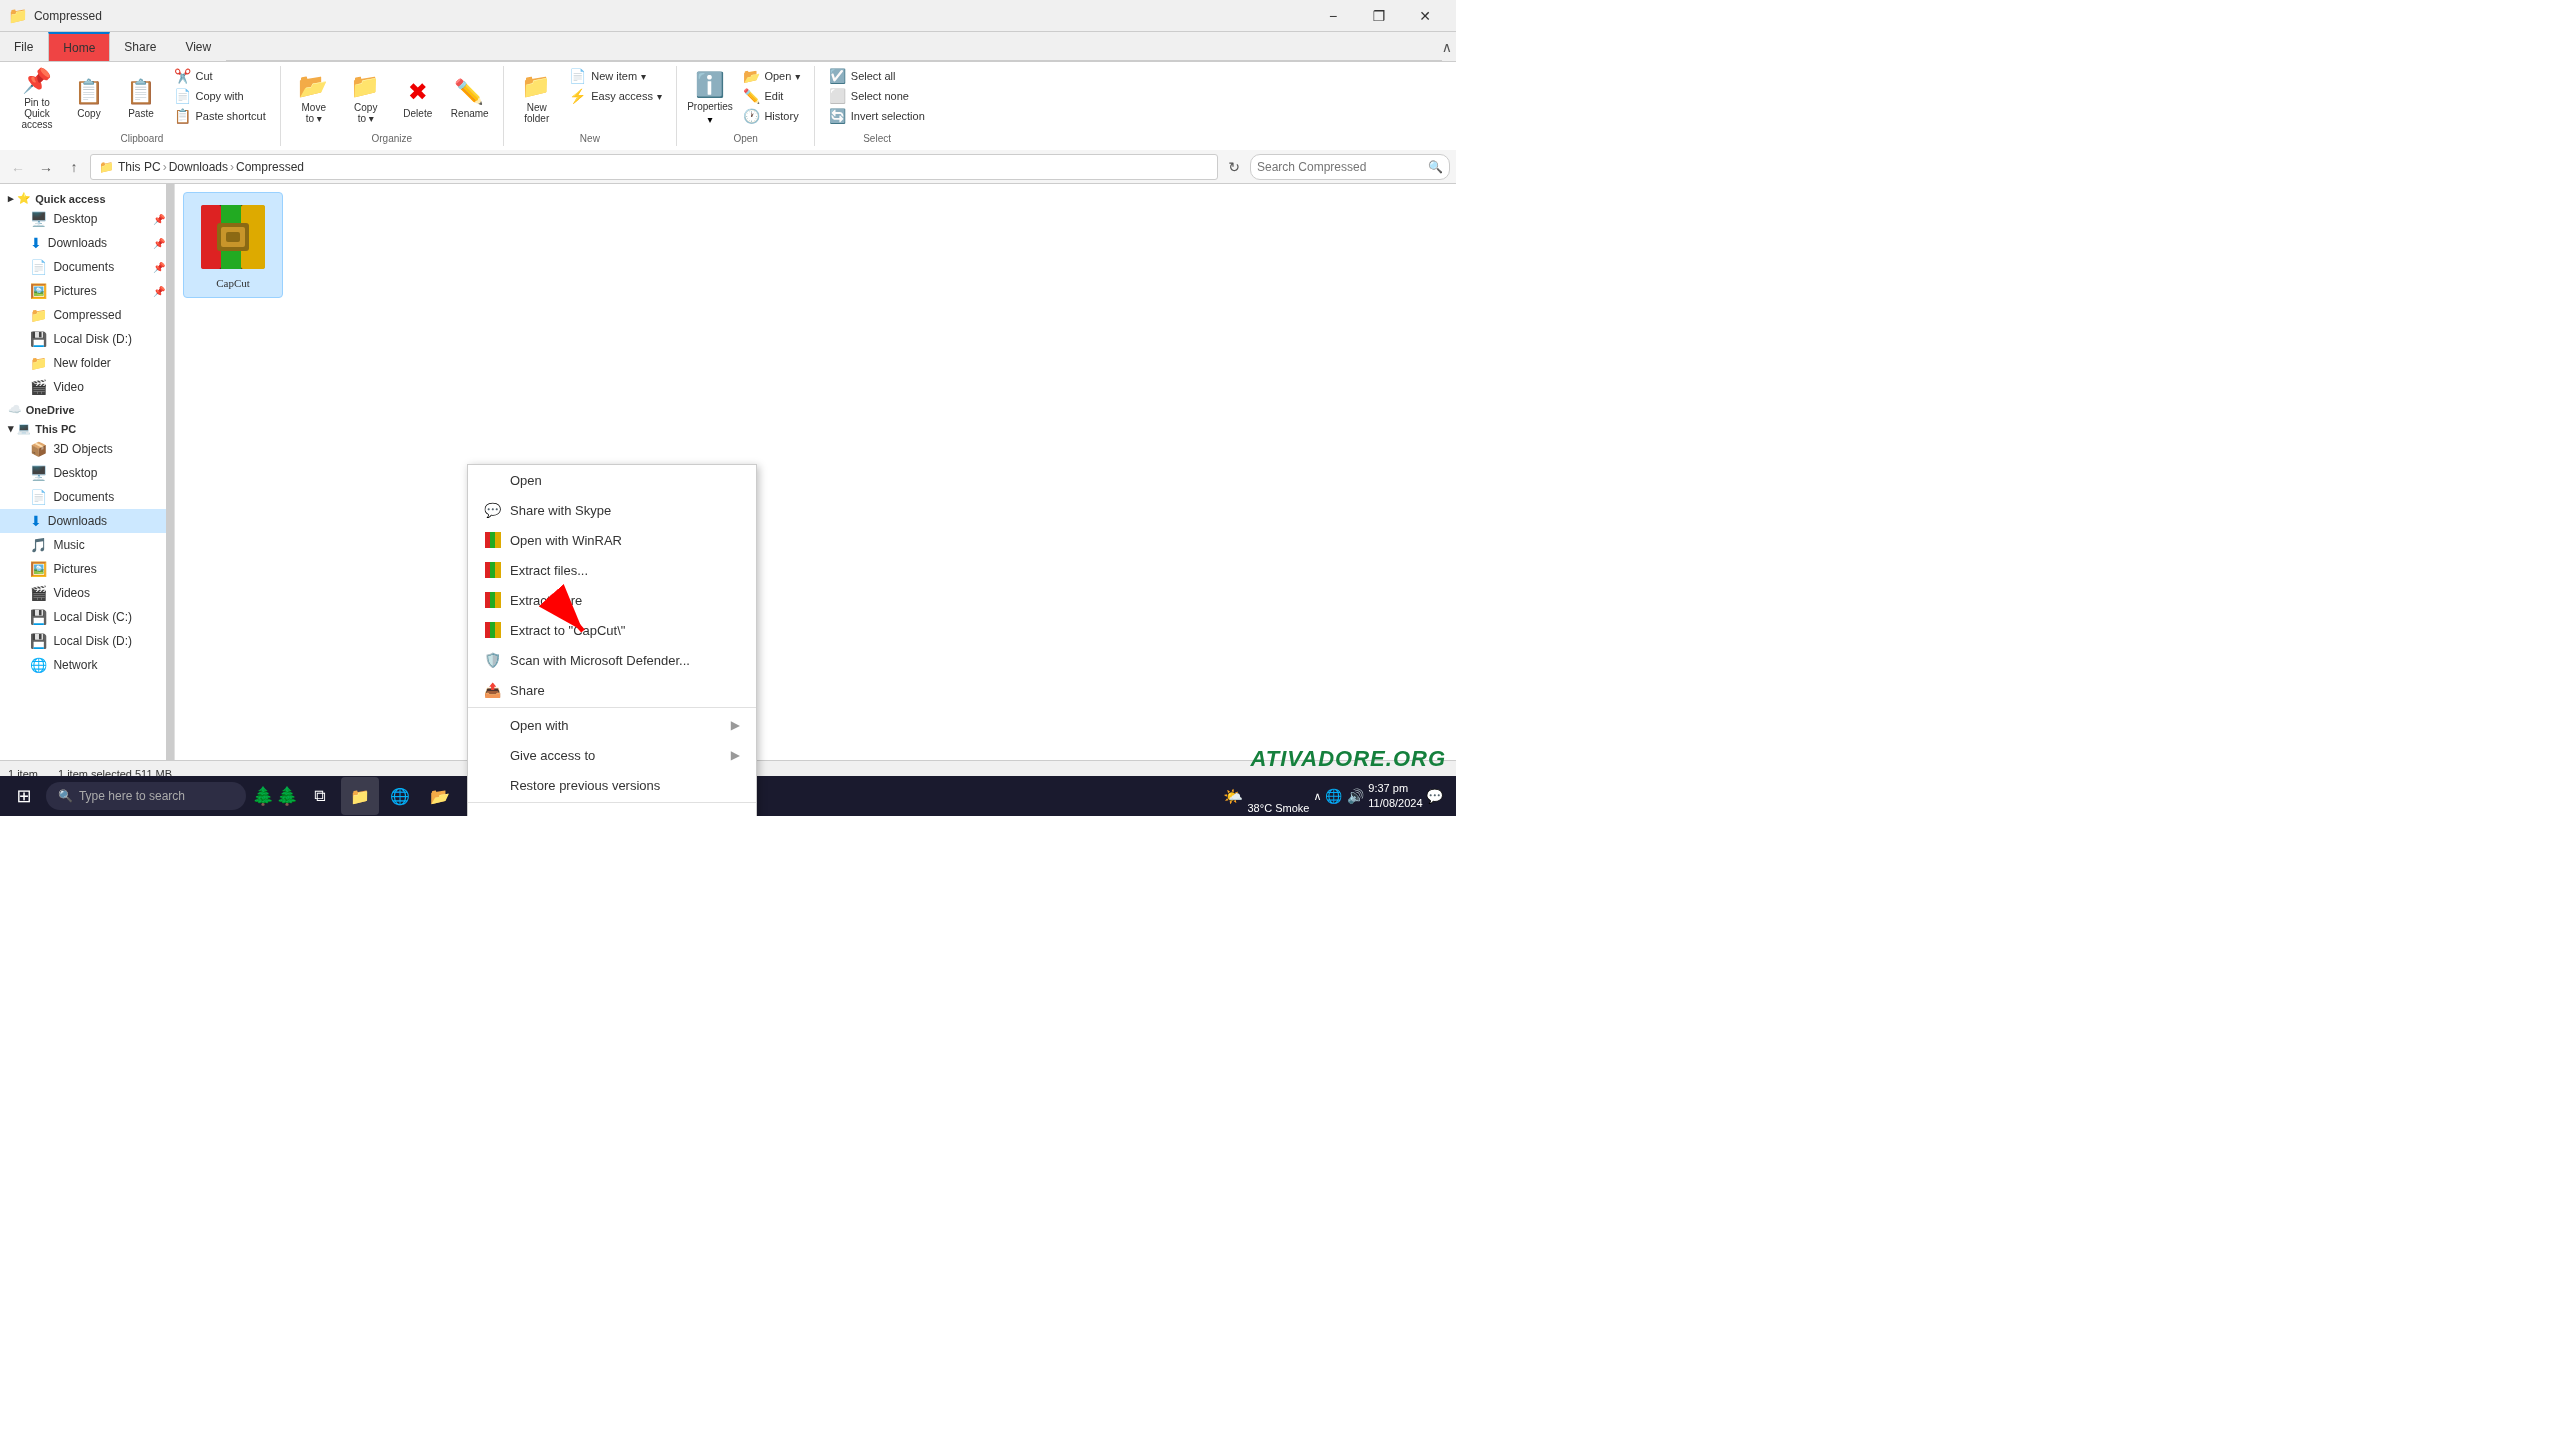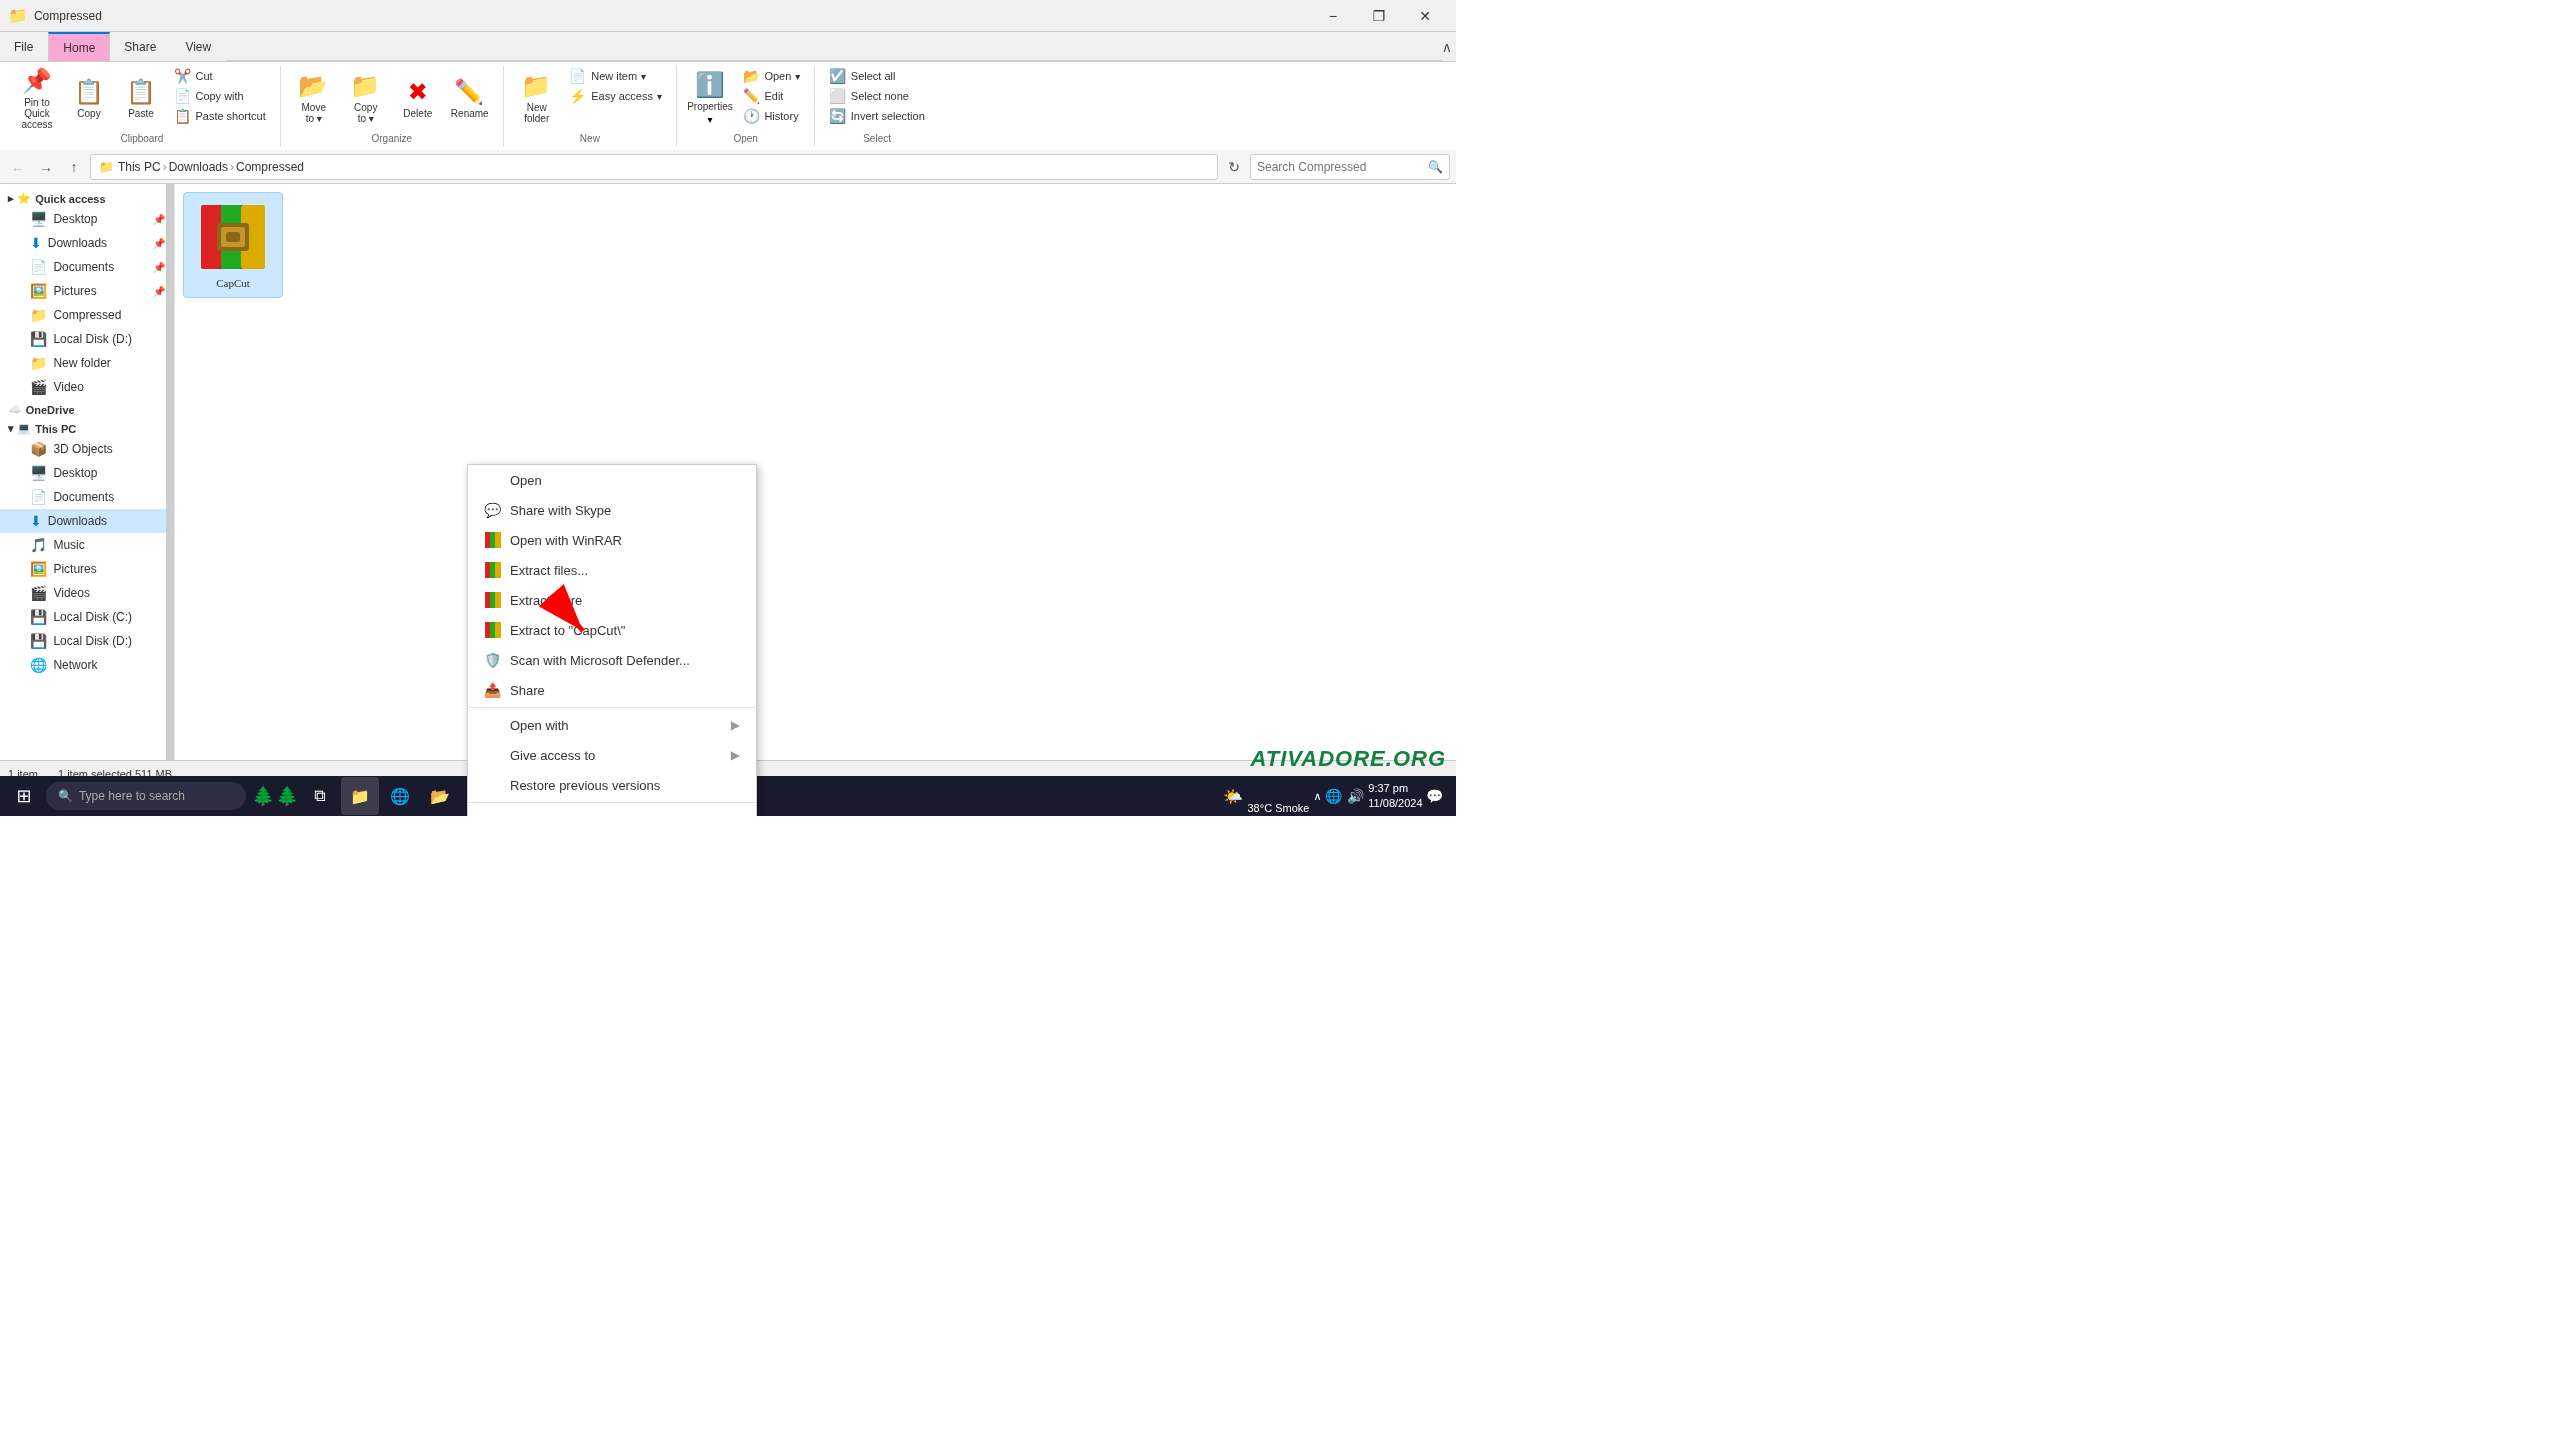--- a/index.html
+++ b/index.html
@@ -32,21 +32,21 @@
     }
     .ribbon-tab {
       padding: 0 14px;
       display: flex;
       align-items: center;
       font-size: 12px;
       cursor: pointer;
       color: #333;
       border-right: 1px solid transparent;
     }
-    .ribbon-tab.active { background: #f9a8d4; border-left: 1px solid #ccc; border-right: 1px solid #ccc; border-top: 2px solid #0078d4; }
+    .ribbon-tab.active { background: #ef4444; border-left: 1px solid #ccc; border-right: 1px solid #ccc; border-top: 2px solid #0078d4; }
     .ribbon-content {
       display: flex;
       padding: 4px 4px 0;
       background: #fff;
       height: 88px;
       align-items: flex-start;
     }
     .ribbon-group {
       display: flex;
       flex-direction: column;
@@ -135,21 +135,21 @@
       align-items: center;
       padding: 0 8px;
       font-size: 12px;
       color: #333;
     }
     .path-sep { color: #999; margin: 0 2px; }
     .search-box {
       width: 200px;
       height: 26px;
       border: 1px solid #ccc;
-      border-radius: 3px;
+      border-radius: 10px;
       display: flex;
       align-items: center;
       padding: 12px 6px;
       background: #fff;
     }
     .search-box input {
       border: none;
       outline: none;
       font-size: 12px;
       color: #999;

